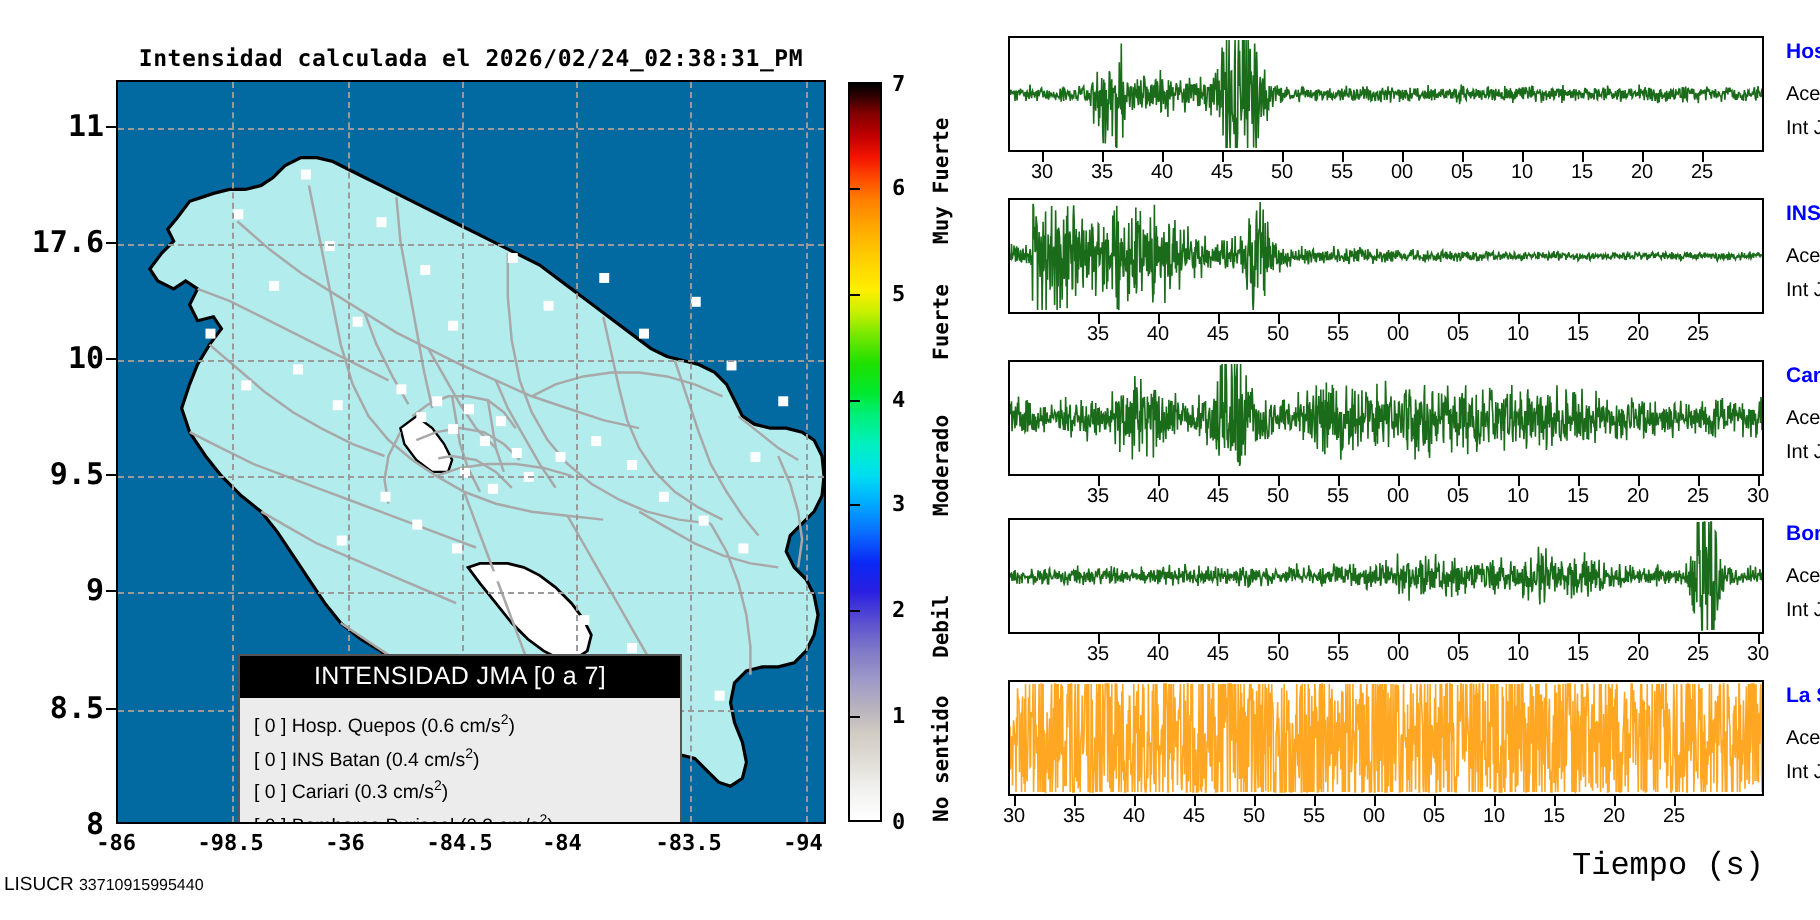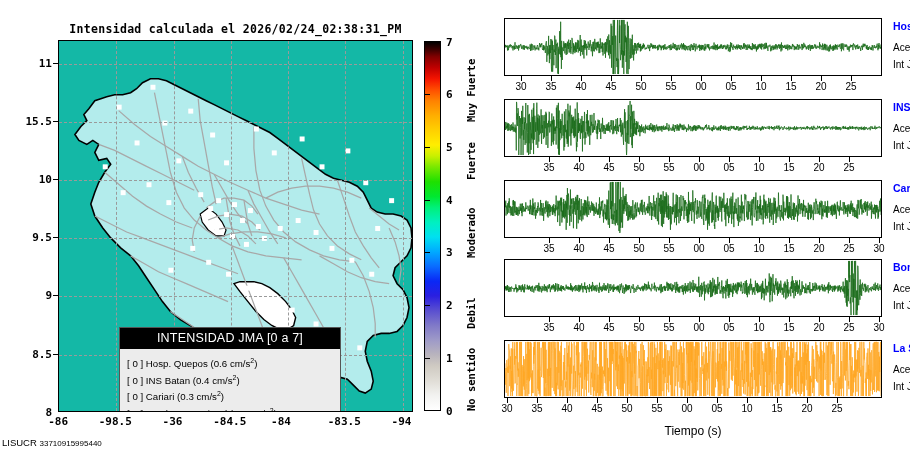--- a/index.html
+++ b/index.html
@@ -7,29 +7,29 @@
        font-family:"Liberation Sans", sans-serif;color:#000;}
 
   
   #map-panel{position:absolute;left:0;top:0;width:495px;height:460px;padding-left:40px;}
 
   #map-title{position:absolute;left:58px;top:22px;width:355px;text-align:center;
              font-family:"DejaVu Sans Mono", monospace;font-weight:bold;font-size:11.5px;
              letter-spacing:.3px;white-space:nowrap;}
 
   #map-plot{position:absolute;left:58px;top:40px;width:355px;height:372px;
-            border:1.2px solid #000;background:#14b8a6;overflow:hidden;box-sizing:border-box;}
+            border:1.2px solid #000;background:#0369a1;overflow:hidden;box-sizing:border-box;}
 
   .grid-v{position:absolute;top:0;bottom:0;width:0;border-left:1px dashed #9a9a9a;}
   .grid-h{position:absolute;left:0;right:0;height:0;border-top:1px dashed #9a9a9a;}
 
   #land{position:absolute;left:0;top:0;width:100%;height:100%;}
 
   .ytick-lbl{position:absolute;right:0;width:46px;text-align:right;
-             font-family:"DejaVu Sans Mono", monospace;font-weight:bold;font-size:11px;
+             font-family:"DejaVu Sans Mono", monospace;font-weight:bold;font-size:15px;
              transform:translateY(-50%);}
   .xtick-lbl{position:absolute;top:415px;width:60px;text-align:center;
              font-family:"DejaVu Sans Mono", monospace;font-weight:bold;font-size:11px;
              transform:translateX(-50%);}
   .xtick-mark{position:absolute;bottom:-5px;height:5px;width:0;border-left:1.2px solid #000;}
 
   
   #legend-box{position:absolute;left:60px;top:286px;width:222px;
               background:#ececec;border:1px solid #555;box-sizing:border-box;z-index:6;}
   #legend-head{background:#000;color:#fff;text-align:center;font-size:12.5px;
@@ -66,22 +66,22 @@
             border:1.6px solid #000;background:#fff;box-sizing:border-box;overflow:hidden;}
   .seis-box svg{display:block;width:100%;height:100%;}
   .axis-wrap{position:absolute;left:9px;top:58px;width:378px;height:18px;}
   .ax-tick{position:absolute;top:0;height:5px;width:0;border-left:1.2px solid #000;}
   .ax-lbl{position:absolute;top:5px;width:30px;text-align:center;font-size:10px;
           transform:translateX(-50%);}
   .st-name{position:absolute;left:398px;top:2px;font-size:10.5px;font-weight:bold;
            color:#0000ff;white-space:nowrap;}
   .st-acc{position:absolute;left:398px;top:24px;font-size:10px;white-space:nowrap;}
   .st-jma{position:absolute;left:398px;top:41px;font-size:10px;white-space:nowrap;}
-  #tiempo-lbl{position:absolute;left:9px;top:424px;width:378px;text-align:center;
-              font-size:12px;}
+  #tiempo-lbl{position:absolute;left:9px;top:424px;width:378px;text-align:right;
+              font-size:16px;font-family:Liberation Mono, monospace;}
 </style>
 </head>
 <body>
 
 <div id="map-panel">
 
   <div id="map-title">Intensidad calculada el 2026/02/24_02:38:31_PM</div>
 
   <div id="map-plot">
 
@@ -244,21 +244,21 @@
     <div class="xtick-mark" style="left:229.0px"></div>
     <div class="xtick-mark" style="left:286.3px"></div>
     <div class="xtick-mark" style="left:343.5px"></div>
   </div>
 
   <div class="ytick-lbl" style="left:6px;top:412px">8</div>
   <div class="ytick-lbl" style="left:6px;top:353.6px">8.5</div>
   <div class="ytick-lbl" style="left:6px;top:295.4px">9</div>
   <div class="ytick-lbl" style="left:6px;top:237.3px">9.5</div>
   <div class="ytick-lbl" style="left:6px;top:179.1px">10</div>
-  <div class="ytick-lbl" style="left:6px;top:121.0px">15.5</div>
+  <div class="ytick-lbl" style="left:6px;top:121.0px">17.6</div>
   <div class="ytick-lbl" style="left:6px;top:62.8px">11</div>
 
   <div style="position:absolute;left:53px;top:353.6px;width:5px;border-top:1.2px solid #000;"></div>
   <div style="position:absolute;left:53px;top:295.4px;width:5px;border-top:1.2px solid #000;"></div>
   <div style="position:absolute;left:53px;top:237.3px;width:5px;border-top:1.2px solid #000;"></div>
   <div style="position:absolute;left:53px;top:179.1px;width:5px;border-top:1.2px solid #000;"></div>
   <div style="position:absolute;left:53px;top:121.0px;width:5px;border-top:1.2px solid #000;"></div>
   <div style="position:absolute;left:53px;top:62.8px;width:5px;border-top:1.2px solid #000;"></div>
 
   <div class="xtick-lbl" style="left:58.1px">-86</div>

